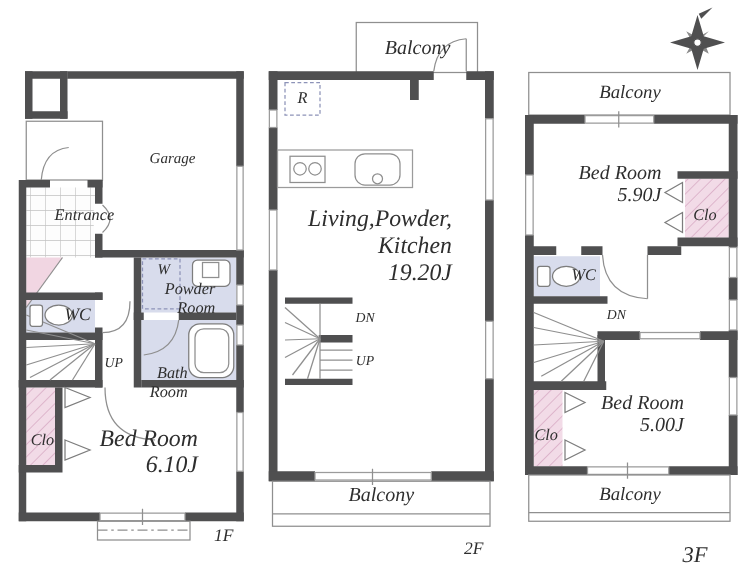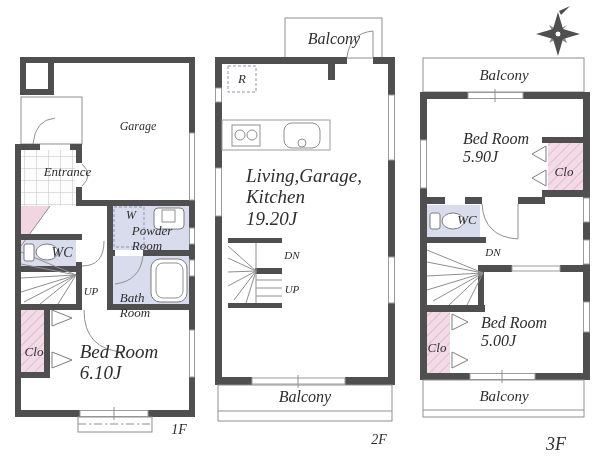--- a/index.html
+++ b/index.html
@@ -6,21 +6,21 @@
   .canvas{position:relative;width:600px;height:456px;background:#fff;overflow:hidden;
           font-family:"Liberation Serif","DejaVu Serif",serif;}
   svg{position:absolute;left:0;top:0;}
   .w{fill:var(--wall,#4f4f50);}
   .thin{fill:#fff;stroke:#9b9b9b;stroke-width:1;}
   .ln{fill:none;stroke:#8f8f8f;stroke-width:1;}
   .fx{fill:#fff;stroke:#7d7d7d;stroke-width:1;}
   .wet{fill:var(--wet,#d8dcec);}
   .dash{fill:none;stroke:#8d93b8;stroke-width:1;stroke-dasharray:3 2;}
   .lbl{position:absolute;transform:translate(-50%,-50%);font-style:italic;
-       color:var(--text,#2e2e2e);white-space:pre-line;text-align:left;line-height:1.12;}
+       color:var(--text,#2e2e2e);white-space:pre-line;text-align:right;line-height:1.12;}
 </style>
 </head>
 <body>
 
 <div class="canvas">
 <svg width="600" height="456" viewBox="0 0 600 456">
   <defs>
     <pattern id="tiles" width="12" height="12" patternUnits="userSpaceOnUse">
       <rect width="12" height="12" fill="#fdfdfd"></rect>
       <path d="M12 0H0V12" fill="none" stroke="#c2c2c2" stroke-width="1"></path>
@@ -278,21 +278,21 @@
 Room</span>
 <span class="lbl" style="left:135px;top:278px;font-size:13px;margin-top:28px;">Bath
 Room</span>
 <span class="lbl" style="left:34px;top:352px;font-size:13px;">Clo</span>
 <span class="lbl" style="left:119px;top:362px;font-size:19px;">Bed Room
 6.10J</span>
 <span class="lbl" style="left:179px;top:430px;font-size:14px;">1F</span>
 
 <span class="lbl" style="left:334px;top:39px;font-size:16px;">Balcony</span>
 <span class="lbl" style="left:242px;top:79px;font-size:13px;">R</span>
-<span class="lbl" style="left:304px;top:197px;font-size:19px;">Living,Garage,
+<span class="lbl" style="left:304px;top:197px;font-size:19px;">Living,Powder,
 Kitchen
 19.20J</span>
 <span class="lbl" style="left:292px;top:255px;font-size:11px;">DN</span>
 <span class="lbl" style="left:292px;top:289px;font-size:11px;">UP</span>
 <span class="lbl" style="left:305px;top:397px;font-size:16px;">Balcony</span>
 <span class="lbl" style="left:379px;top:440px;font-size:14px;">2F</span>
 
 <span class="lbl" style="left:504px;top:75px;font-size:15px;">Balcony</span>
 <span class="lbl" style="left:496px;top:148px;font-size:16px;">Bed Room
 5.90J</span>

